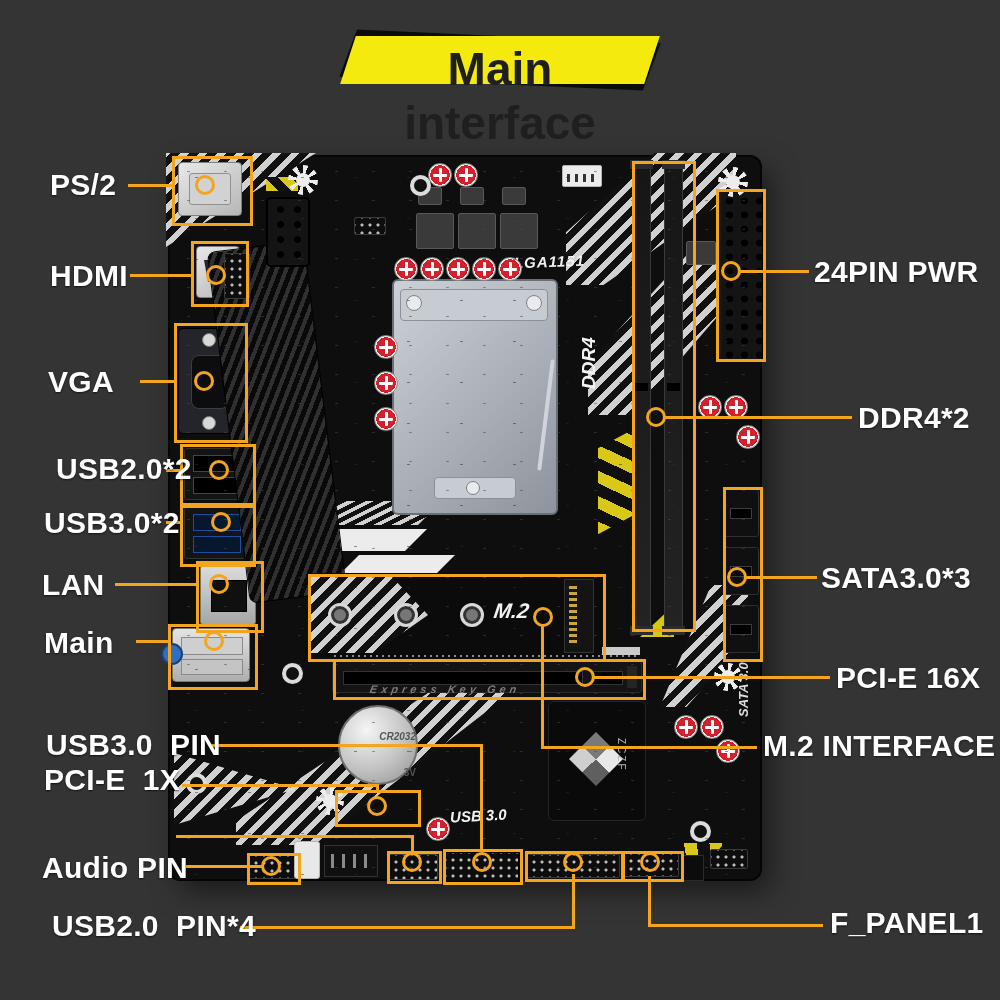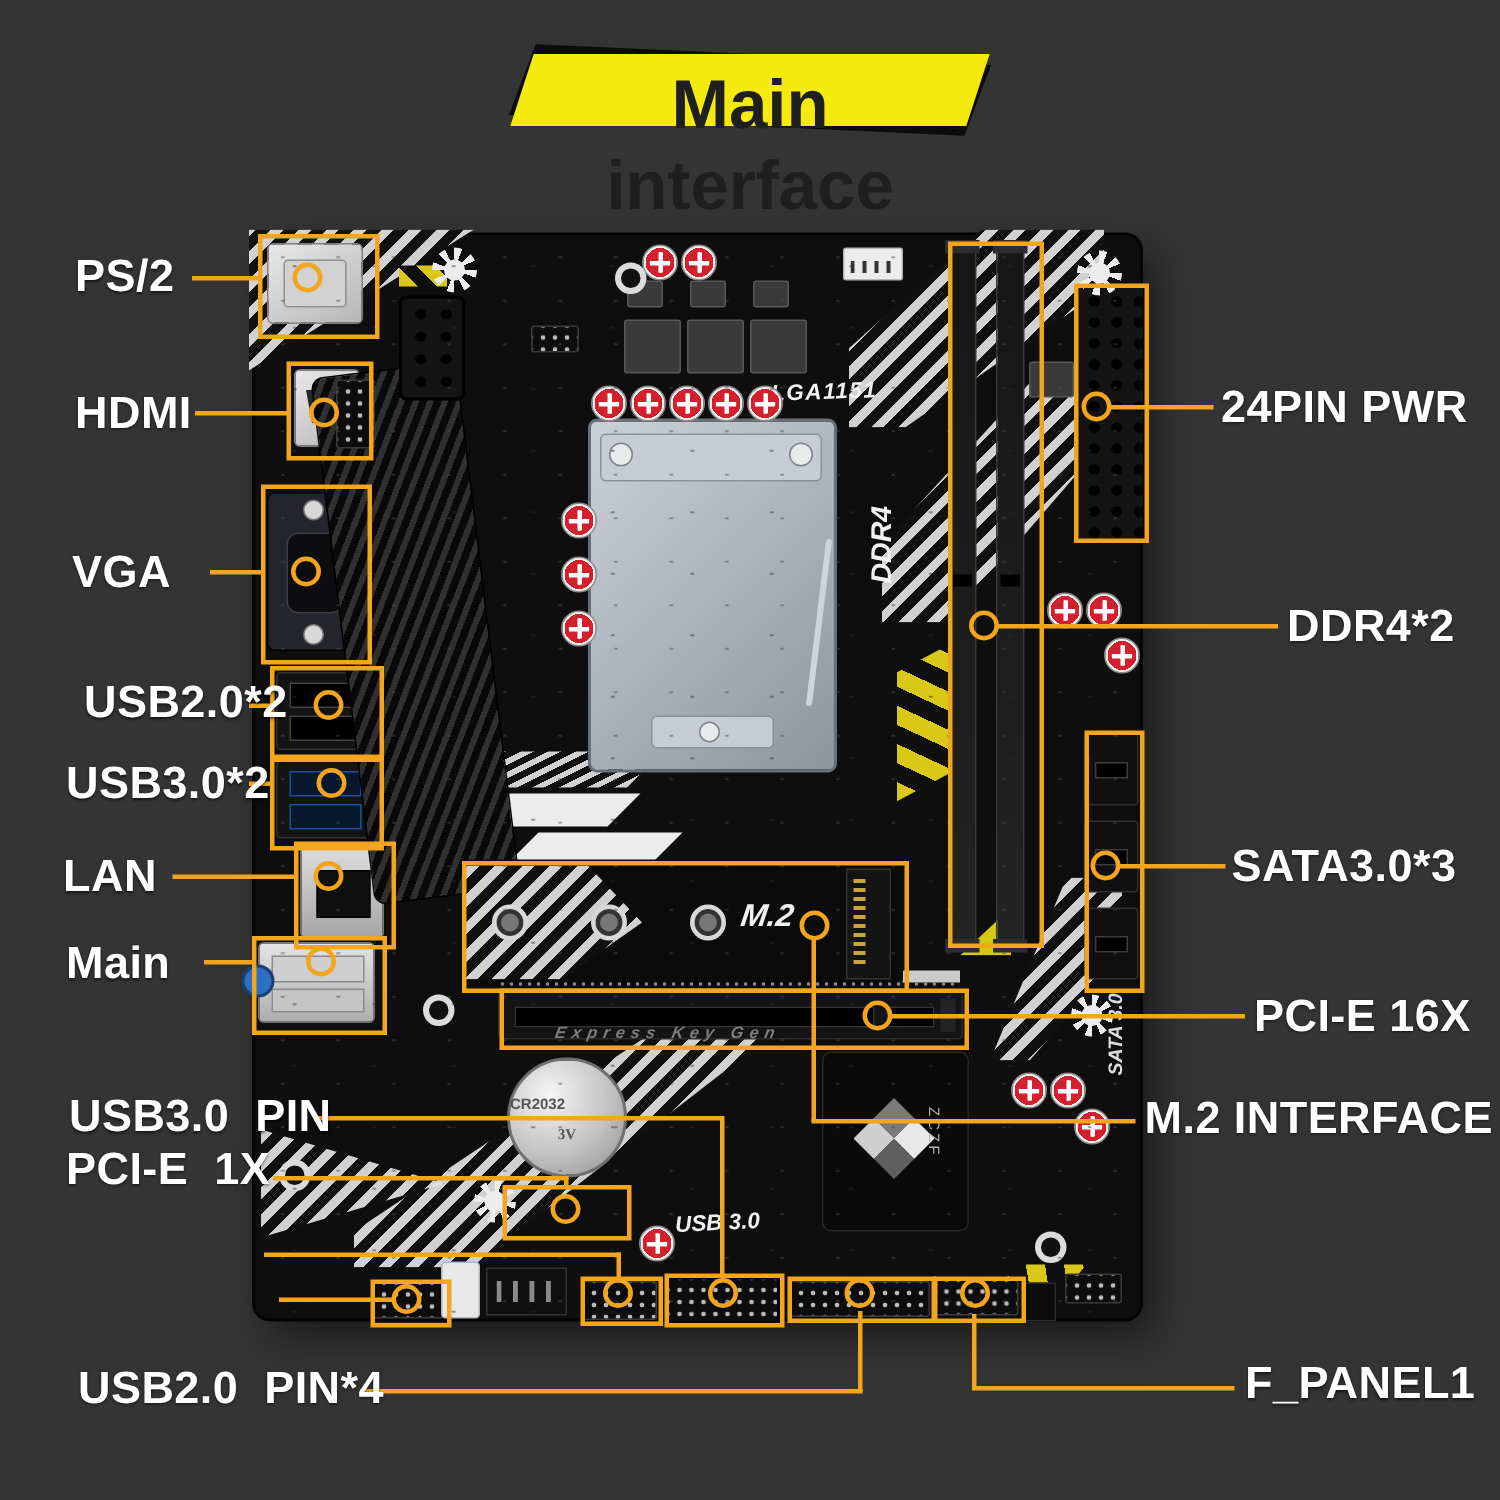--- a/index.html
+++ b/index.html
@@ -184,22 +184,22 @@
     </div>
     <div style="left:162px;top:496px;width:308px;height:6px;background-image:radial-gradient(#8a8a8a 1px,transparent 1.4px);background-size:6px 6px;"></div>
     <div style="left:200px;top:526px;font-size:11px;font-style:italic;font-weight:700;color:#7d7d7d;letter-spacing:4px;transform:skewX(-10deg);">Express Key Gen</div>
 
     <div style="left:378px;top:544px;width:96px;height:118px;background:#0a0a0a;border:1px solid #262626;border-radius:6px;">
       <div style="left:20px;top:30px;width:54px;height:54px;clip-path:polygon(50% 0,100% 50%,50% 100%,0 50%);background:conic-gradient(from 45deg,#e8e8e8 0 90deg,#5f5f5f 0 180deg,#cfcfcf 0 270deg,#7a7a7a 0 360deg);"></div>
       <div style="left:78px;top:36px;width:44px;height:12px;font-size:10px;color:#b5b5b5;letter-spacing:2px;transform:rotate(90deg);transform-origin:left top;">ZCZF</div>
     </div>
 
     <div style="left:168px;top:548px;width:76px;height:76px;border-radius:50%;background:radial-gradient(circle at 35% 30%,#f5f5f5,#c2c2c2 55%,#8f8f8f);border:2px solid #6f6f6f;">
-      <div style="left:0;top:24px;width:100%;text-align:left;font-size:10px;font-weight:700;color:#555;">CR2032</div>
-      <div style="left:0;top:44px;width:100%;text-align:center;font-size:10px;font-weight:700;color:#555;font-family:Liberation Serif, serif;">3V</div>
+      <div style="left:0;top:24px;width:100%;text-align:right;font-size:10px;font-weight:700;color:#555;font-style:italic;">CR2032</div>
+      <div style="left:0;top:60px;width:100%;text-align:right;font-size:10px;font-weight:700;color:#555;">3V</div>
     </div>
 
     <div class="bp" style="left:280px;top:650px;font-size:15px;transform:rotate(-3deg);">USB 3.0</div>
 
     <div class="gear" style="left:118px;top:8px;width:30px;height:30px;"></div>
     <div class="gear" style="left:548px;top:10px;width:30px;height:30px;"></div>
     <div class="gear" style="left:544px;top:506px;width:28px;height:28px;"></div>
     <div class="gear" style="left:146px;top:630px;width:28px;height:28px;"></div>
     <div class="hole" style="left:240px;top:18px;"></div>
     <div class="hole" style="left:112px;top:506px;"></div>
@@ -284,20 +284,21 @@
 
   <div class="lb" style="left:50px;top:168px;">PS/2</div>
   <div class="lb" style="left:50px;top:259px;">HDMI</div>
   <div class="lb" style="left:48px;top:365px;">VGA</div>
   <div class="lb" style="left:56px;top:452px;">USB2.0*2</div>
   <div class="lb" style="left:44px;top:506px;">USB3.0*2</div>
   <div class="lb" style="left:42px;top:568px;">LAN</div>
   <div class="lb" style="left:44px;top:626px;">Main</div>
   <div class="lb" style="left:46px;top:728px;">USB3.0  PIN</div>
   <div class="lb" style="left:44px;top:763px;">PCI-E  1X</div>
+  <div class="lb" style="left:42px;top:851px;">Audio PIN</div>
   <div class="lb" style="left:52px;top:909px;">USB2.0  PIN*4</div>
   <div class="lb" style="left:814px;top:255px;">24PIN PWR</div>
   <div class="lb" style="left:858px;top:401px;">DDR4*2</div>
   <div class="lb" style="left:821px;top:561px;">SATA3.0*3</div>
   <div class="lb" style="left:836px;top:661px;">PCI-E 16X</div>
   <div class="lb" style="left:763px;top:729px;">M.2 INTERFACE</div>
   <div class="lb" style="left:830px;top:906px;">F_PANEL1</div>
 
 </div>
 

